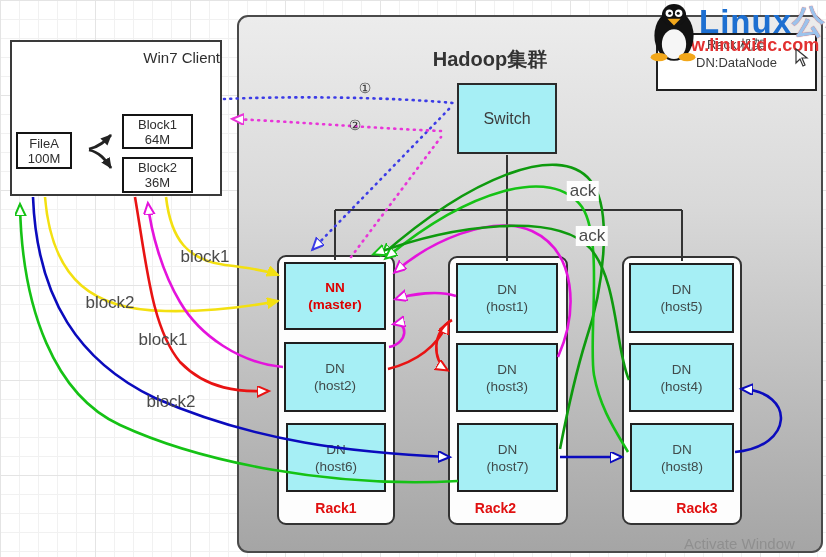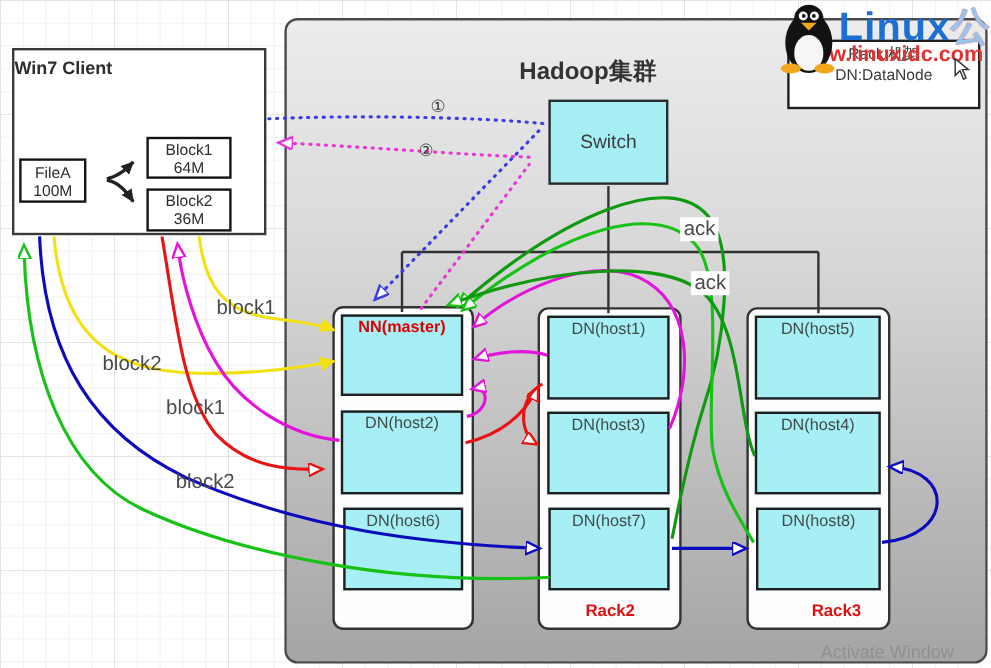--- a/index.html
+++ b/index.html
@@ -19,41 +19,41 @@
     background:linear-gradient(180deg,#ececec 0%, #d9d9d9 35%, #bdbdbd 70%, #a5a5a5 100%);
     z-index:1;
   }
   .cluster-title { position:absolute; left:420px; top:46px; width:140px; text-align:center;
     font-size:20px; font-weight:bold; color:#333; z-index:2; }
   .legend-box { position:absolute; left:656px; top:33px; width:161px; height:58px;
     background:#fff; border:2px solid #1f1f1f; z-index:2; text-align:center;
     font-size:13px; color:#3a3a3a; line-height:18px; padding-top:1px; }
   .client-box { position:absolute; left:10px; top:40px; width:212px; height:156px;
     background:#fff; border:2px solid #3a3a3a; z-index:2; }
-  .client-title { position:absolute; left:0; top:7px; width:100%; text-align:left;
-    font-weight:bold; font-size:15px; color:#2e2e2e; }
+  .client-title { position:absolute; left:0; top:7px; width:100%; text-align:right;
+    font-weight:normal; font-size:15px; color:#2e2e2e; }
   .mini-box { position:absolute; background:#fff; border:2px solid #141414;
     display:flex; flex-direction:column; align-items:center; justify-content:center;
     font-size:13px; color:#2e2e2e; line-height:15px; }
   .file-box   { left:4px;  top:90px; width:56px; height:37px; }
   .block1-box { left:110px; top:72px; width:71px; height:35px; }
   .block2-box { left:110px; top:115px; width:71px; height:36px; }
   .switch-box { position:absolute; left:457px; top:83px; width:100px; height:71px;
     background:#a6eff5; border:2px solid #2b2b2b; z-index:2;
     display:flex; align-items:center; justify-content:center;
     font-size:16px; color:#3c3c3c; }
   .rack { position:absolute; background:#fdfdfd; border:2px solid #333;
     border-radius:9px; z-index:2; }
   .rack1 { left:277px; top:255px; width:118px; height:270px; }
   .rack2 { left:448px; top:256px; width:120px; height:269px; }
   .rack3 { left:622px; top:256px; width:120px; height:269px; }
   .rack-label { position:absolute; text-align:center; font-weight:bold; font-size:14px;
     color:#e01010; z-index:3; }
   .node { position:absolute; background:#a6eff5; border:2px solid #1f1f1f; z-index:3;
-    display:flex; flex-direction:row; align-items:flex-start; justify-content:center;
+    display:flex; flex-direction:column; align-items:center; justify-content:center;
     font-size:13.5px; color:#414b4b; line-height:17px; }
   .node.master { color:#dd0000; font-weight:bold; }
   .overlay { position:absolute; left:0; top:0; z-index:4; pointer-events:none; }
   .elabel { position:absolute; transform:translate(-50%,-50%); font-size:17px;
     color:#4a4a4a; z-index:5; white-space:nowrap; }
   .elabel.whitebg { background:#fdfdfd; padding:0 3px; }
   .step-num { font-size:14px; color:#333; }
   .brand { position:absolute; left:699px; top:5px; z-index:6; font-weight:bold;
     font-size:33px; letter-spacing:1px; line-height:33px; white-space:nowrap; }
   .brand .b1 { color:#1d6fd1; }
@@ -105,34 +105,35 @@
     <span>(master)</span>
   </div>
   <div class="node" style="left:284px;top:342px;width:102px;height:70px;">
     <span>DN</span>
     <span>(host2)</span>
   </div>
   <div class="node" style="left:286px;top:423px;width:100px;height:69px;">
     <span>DN</span>
     <span>(host6)</span>
   </div>
+  <div class="rack-label" style="left:277px;top:500px;width:118px;">Rack1</div>
 
   <div class="node" style="left:456px;top:263px;width:102px;height:70px;">
     <span>DN</span>
     <span>(host1)</span>
   </div>
   <div class="node" style="left:456px;top:343px;width:102px;height:69px;">
     <span>DN</span>
     <span>(host3)</span>
   </div>
   <div class="node" style="left:457px;top:423px;width:101px;height:69px;">
     <span>DN</span>
     <span>(host7)</span>
   </div>
-  <div class="rack-label" style="left:456px;top:500px;width:105px;">Rack2</div>
+  <div class="rack-label" style="left:443px;top:500px;width:105px;">Rack2</div>
 
   <div class="node" style="left:629px;top:263px;width:105px;height:70px;">
     <span>DN</span>
     <span>(host5)</span>
   </div>
   <div class="node" style="left:629px;top:343px;width:105px;height:69px;">
     <span>DN</span>
     <span>(host4)</span>
   </div>
   <div class="node" style="left:630px;top:423px;width:104px;height:69px;">

